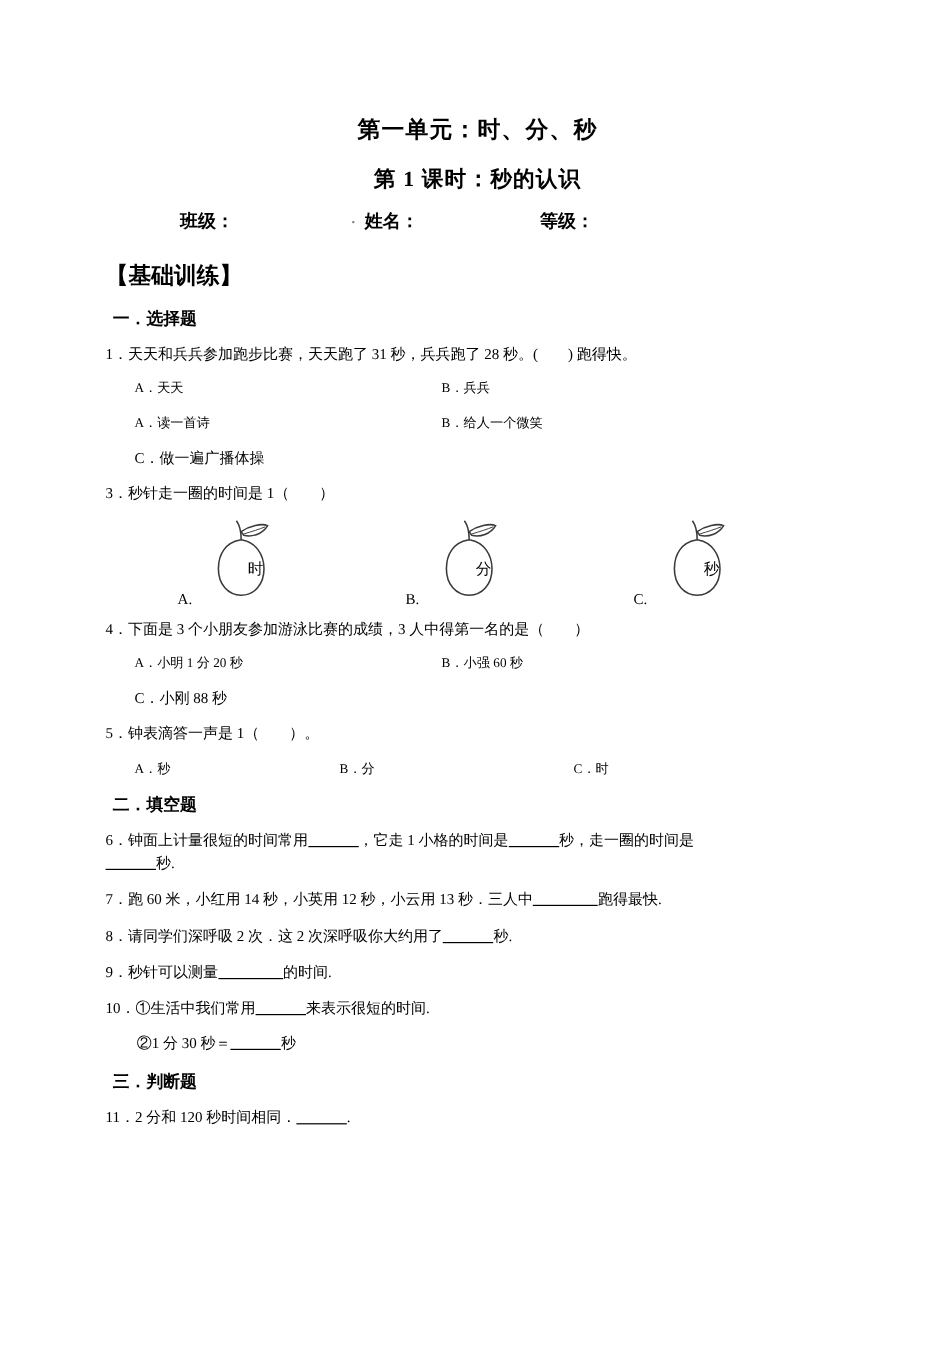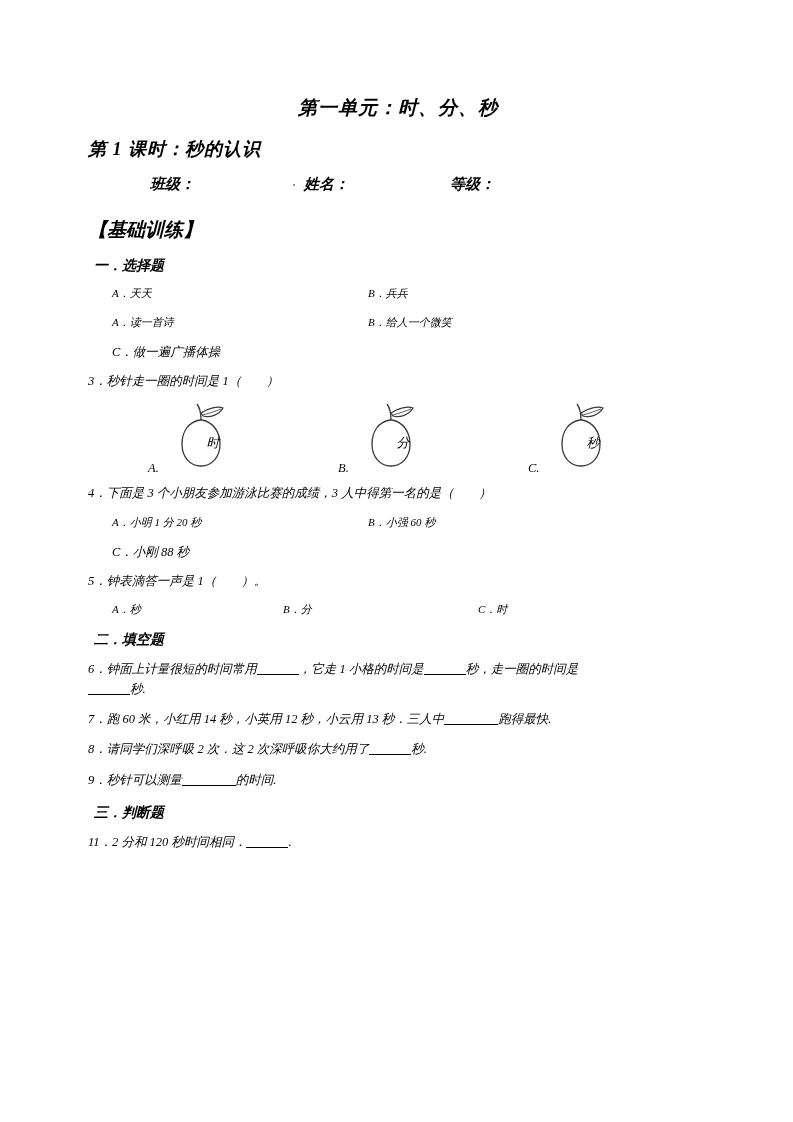--- a/index.html
+++ b/index.html
@@ -14,37 +14,36 @@
     color: #000000;
     position: relative;
     overflow: hidden;
   }
   .page {
     position: relative;
     width: 793px;
     height: 824px;
     padding: 0;
     box-sizing: border-box;
-    font-style: italic;
   }
   .content {
     position: absolute;
     left: 88px;
     top: 95px;
     width: 620px;
   }
   .title1 {
     text-align: center;
     font-size: 19px;
     font-weight: bold;
     letter-spacing: 1px;
     margin: 0 0 16px 0;
   }
   .title2 {
-    text-align: left;
+    text-align: center;
     font-size: 18px;
     font-weight: bold;
     letter-spacing: 1px;
     margin: 0 0 14px 0;
   }
   .meta-row {
     font-size: 15px;
     font-weight: bold;
     margin: 0 0 22px 0;
     padding-left: 62px;
@@ -165,20 +164,21 @@
       <span class="m-class">班级：</span>
       <span class="dot-mark">.</span>
       <span class="m-name">姓名：</span>
       <span class="m-level">等级：</span>
     </div>
 
     <div class="section-head">【基础训练】</div>
 
     <div class="sub-head">一．选择题</div>
 
+    <div class="q">1．天天和兵兵参加跑步比赛，天天跑了 31 秒，兵兵跑了 28 秒。(　　) 跑得快。</div>
     <div class="q-opts">
       <span class="op opt-a">A．天天</span>
       <span class="op opt-b-wide">B．兵兵</span>
     </div>
 
     <div class="q-opts">
       <span class="op opt-a">A．读一首诗</span>
       <span class="op opt-b-wide">B．给人一个微笑</span>
     </div>
     <div class="q-opt-line">C．做一遍广播体操</div>
@@ -255,20 +255,26 @@
     </div>
 
     <div class="q indent-hang">
       <span>8．请同学们深呼吸 2 次．这 2 次深呼吸你大约用了</span><span class="blank b-md"></span><span>秒.</span>
     </div>
 
     <div class="q indent-hang">
       <span>9．秒针可以测量</span><span class="blank b-lg"></span><span>的时间.</span>
     </div>
 
+    <div class="q">
+      <span>10．①生活中我们常用</span><span class="blank b-md"></span><span>来表示很短的时间.</span>
+      <div style="padding-left:26px; margin-top:9px;">
+        <span>②1 分 30 秒＝</span><span class="blank b-md"></span><span>秒</span>
+      </div>
+    </div>
 
     <div class="sub-head" style="margin-top:14px">三．判断题</div>
 
     <div class="q">
       <span>11．2 分和 120 秒时间相同．</span><span class="blank b-md"></span><span>.</span>
     </div>
 
   </div>
 </div>
 

